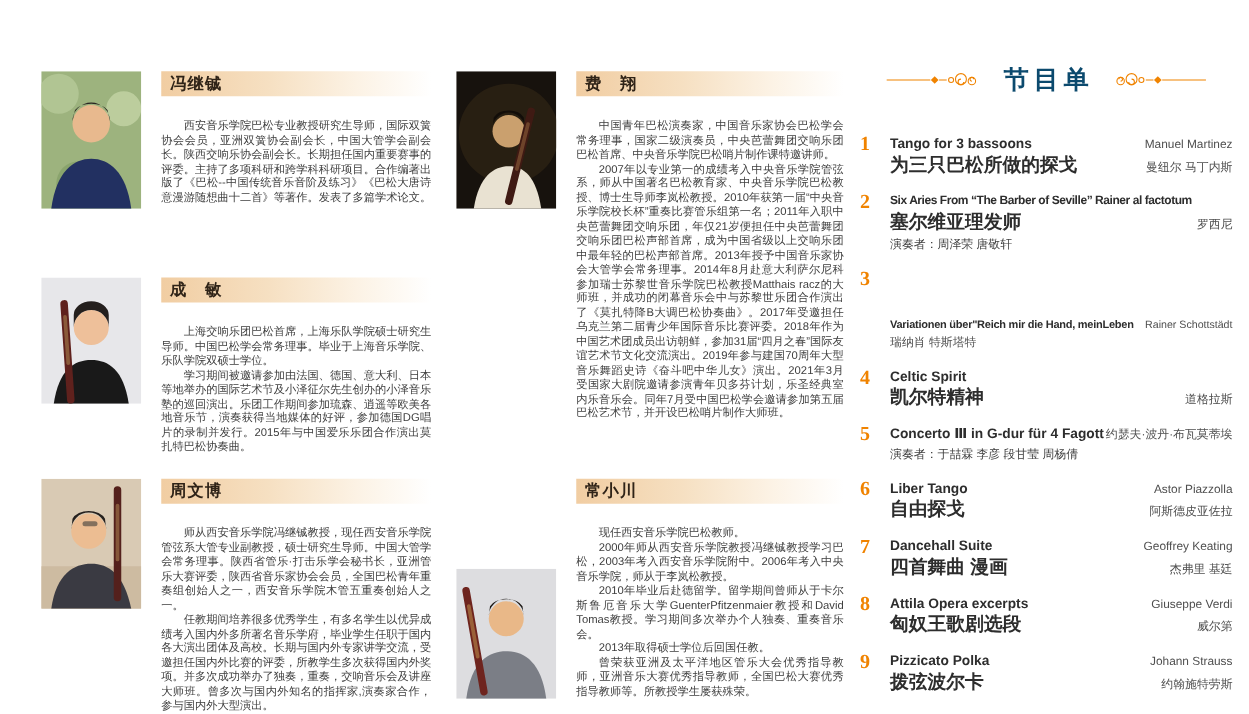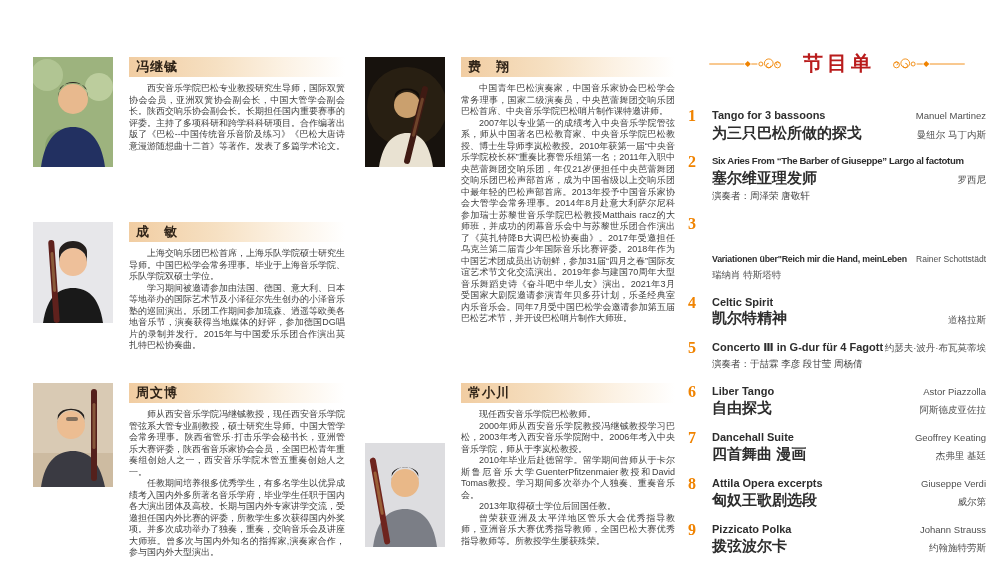--- a/index.html
+++ b/index.html
@@ -7,27 +7,27 @@
           font-family:"Liberation Sans","DejaVu Sans",sans-serif;}
 
   
   .bio{position:absolute;display:flex;gap:16px;}
   .photo{flex:0 0 80px;}
   .photo svg{display:block;width:80px;}
   .bcontent{flex:1;min-width:0;}
   .name-bar{height:20px;line-height:20px;padding-left:7px;font-size:13px;font-weight:bold;
             color:#2f2317;letter-spacing:1px;
             background:linear-gradient(90deg,#f1cda2 0%,#f6e0c2 40%,#fcf2e4 72%,#ffffff 100%);
-            margin-bottom:6px;}
+            margin-bottom:18px;}
   .bio p{margin:0;font-size:9px;line-height:11.5px;color:#3e3e3e;text-align:justify;text-indent:2em;}
 
   
   .program{position:absolute;left:688px;top:50px;width:298px;}
   .phead{display:flex;align-items:center;justify-content:center;gap:6px;margin-bottom:30px;}
-  .ptitle{font-size:20px;font-weight:bold;color:#b91c1c;letter-spacing:4px;margin-right:-4px;white-space:nowrap;}
+  .ptitle{font-size:20px;font-weight:bold;color:#0c4a6e;letter-spacing:4px;margin-right:-4px;white-space:nowrap;}
   .orn{width:88px;height:14px;}
   .orn *{stroke:#f08300;fill:none;stroke-width:1;}
   .orn .solid{fill:#f08300;stroke:none;}
   .orn-r{transform:scaleX(-1);}
 
   .pitem{display:flex;gap:9px;margin-bottom:10px;}
   .num{flex:0 0 15px;font-family:"Liberation Serif","DejaVu Serif",serif;font-weight:bold;
        font-size:16px;color:#f08300;line-height:17px;text-align:left;}
   .icontent{flex:1;min-width:0;}
   .irow{display:flex;justify-content:space-between;align-items:baseline;line-height:16.5px;}
@@ -187,21 +187,21 @@
           <span class="t-zh">为三只巴松所做的探戈</span>
           <span class="comp">曼纽尔 马丁内斯</span>
         </div>
       </div>
     </div>
 
     <div class="pitem">
       <span class="num">2</span>
       <div class="icontent">
         <div class="irow">
-          <span class="t-en long">Six Aries From “The Barber of Giuseppe” Largo al factotum</span>
+          <span class="t-en long">Six Aries From “The Barber of Seville” Rainer al factotum</span>
         </div>
         <div class="irow">
           <span class="t-zh">塞尔维亚理发师</span>
           <span class="comp">罗西尼</span>
         </div>
         <div class="irow right">
           <span class="perf">演奏者：周泽荣 唐敬轩</span>
         </div>
       </div>
     </div>

